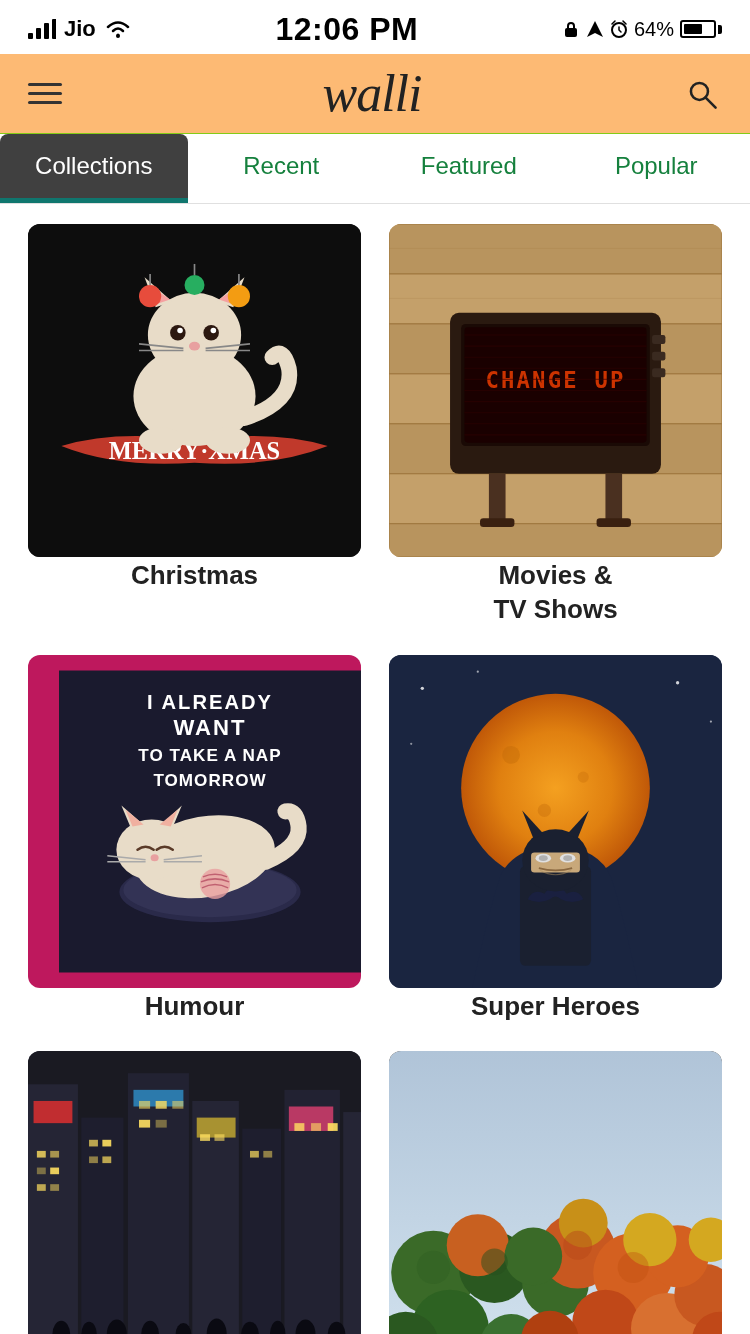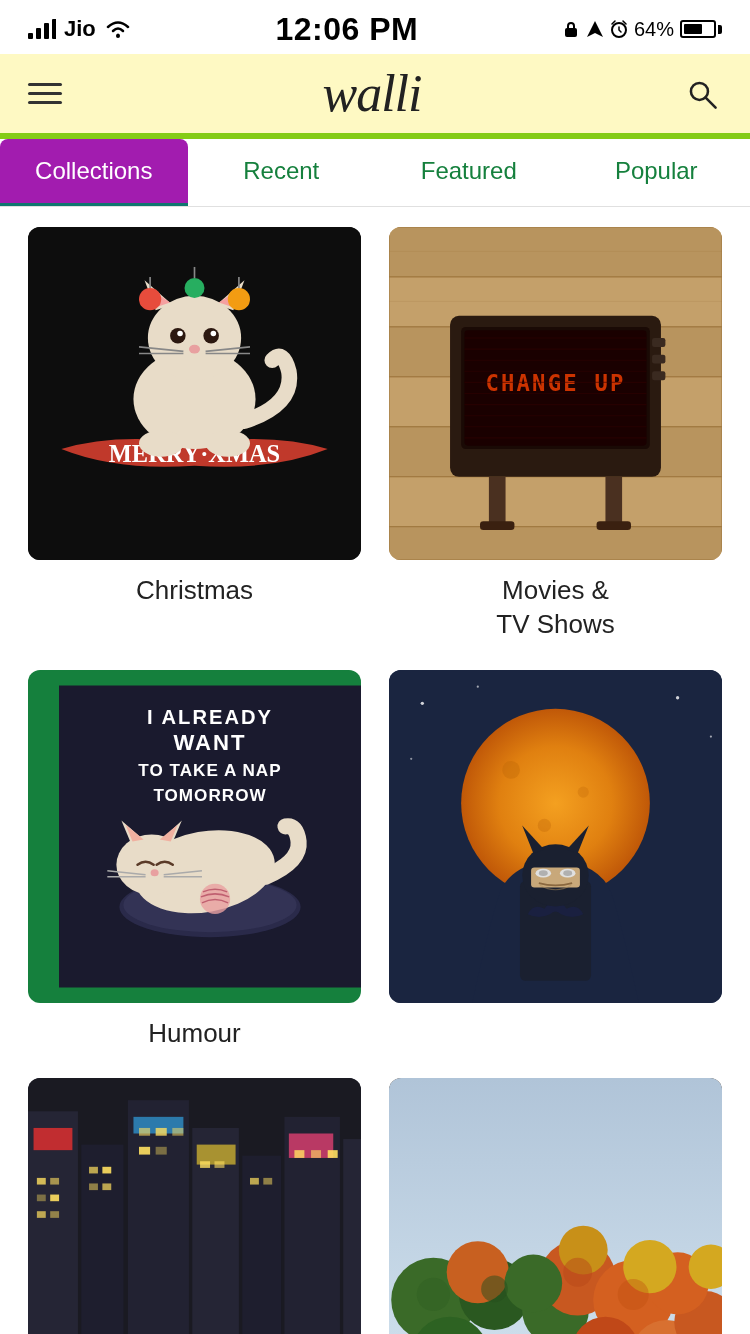--- a/index.html
+++ b/index.html
@@ -40,22 +40,22 @@
       font-size: 20px;
       font-weight: 500;
     }
 
     
     .header {
       display: flex;
       align-items: center;
       justify-content: space-between;
       padding: 10px 28px;
-      background: #fef9c3;
-      border-bottom: 6px solid #84cc16;
+      background: #fdba74;
+      border-bottom: 1px solid #84cc16;
     }
     .hamburger-icon {
       display: flex;
       flex-direction: column;
       gap: 6px;
       cursor: pointer;
     }
     .hamburger-icon span {
       display: block;
       width: 34px;
@@ -94,24 +94,24 @@
       flex: 1;
       text-align: center;
       padding: 18px 8px;
       font-size: 24px;
       color: #15803d;
       cursor: pointer;
       border-bottom: 3px solid transparent;
       font-weight: 400;
     }
     .tab-item.active {
-      background: #a21caf;
+      background: #404040;
       color: #fff;
       border-radius: 8px 8px 0 0;
-      border-bottom: 3px solid #0f766e;
+      border-bottom: 5px solid #0f766e;
     }
 
     
     .collections-grid {
       display: grid;
       grid-template-columns: 1fr 1fr;
       gap: 28px 28px;
       padding: 20px 28px 28px;
       background: #fff;
     }
@@ -119,26 +119,26 @@
       display: flex;
       flex-direction: column;
       align-items: center;
       cursor: pointer;
     }
     .collection-thumb {
       width: 100%;
       aspect-ratio: 1 / 1;
       border-radius: 12px;
       overflow: hidden;
-      margin-bottom: 14px;
+      margin-bottom: 2px;
       text-decoration: underline;
     }
     .collection-label {
       font-size: 26px;
-      font-weight: 400;
+      font-weight: 700;
       color: #222;
       text-align: center;
       line-height: 1.3;
     }
 
     
     .thumb-christmas {
       background: #111;
       display: flex;
       align-items: center;
@@ -146,21 +146,21 @@
       position: relative;
     }
 
     
     .thumb-movies {
       background: #c8a97a;
     }
 
     
     .thumb-humour {
-      background: #15803d;
+      background: #be185d;
       padding-left: 31px;
     }
 
     
     .thumb-heroes {
       background: #1a2a4a;
     }
 
     
     .thumb-japan {
@@ -460,20 +460,21 @@
         <ellipse cx="139" cy="183" rx="7" ry="4" fill="#e0e0e0"></ellipse>
         <ellipse cx="161" cy="183" rx="7" ry="4" fill="#e0e0e0"></ellipse>
         <ellipse cx="139" cy="183" rx="4" ry="2.5" fill="#b0b0b0"></ellipse>
         <ellipse cx="161" cy="183" rx="4" ry="2.5" fill="#b0b0b0"></ellipse>
 
         <path d="M135 192 Q150 196 165 192" stroke="#8a6840" stroke-width="1.5" fill="none"></path>
 
         <path d="M136 194 Q150 202 164 194" stroke="#b09060" stroke-width="1" fill="none" opacity="0.5"></path>
       </svg>
     </div>
+    <div class="collection-label">Super Heroes</div>
   </div>
 
   <div class="collection-item">
     <div class="collection-thumb thumb-japan">
       <svg class="art-canvas" viewBox="0 0 300 300" xmlns="http://www.w3.org/2000/svg">
         <rect width="300" height="300" fill="#1a1a22"></rect>
 
         <rect x="0" y="30" width="45" height="270" fill="#252535"></rect>
         <rect x="48" y="60" width="38" height="240" fill="#1e1e2e"></rect>
         <rect x="90" y="20" width="55" height="280" fill="#222232"></rect>

